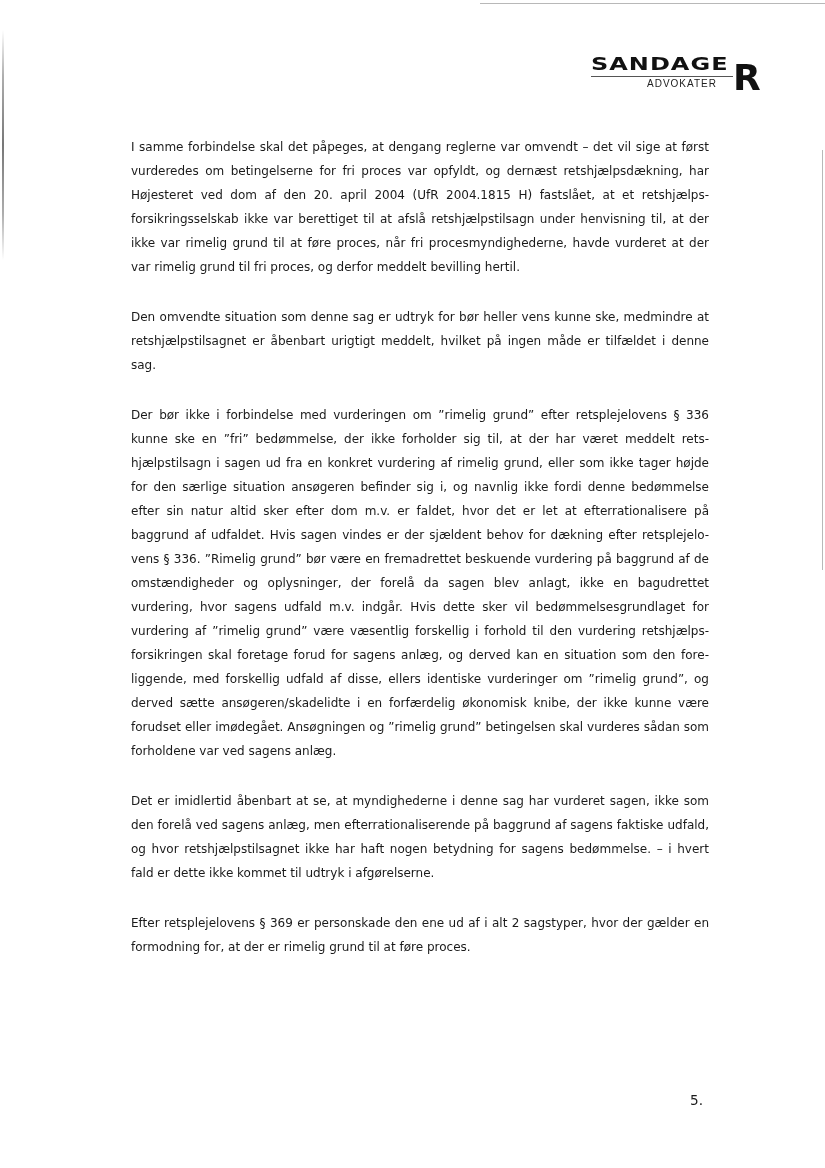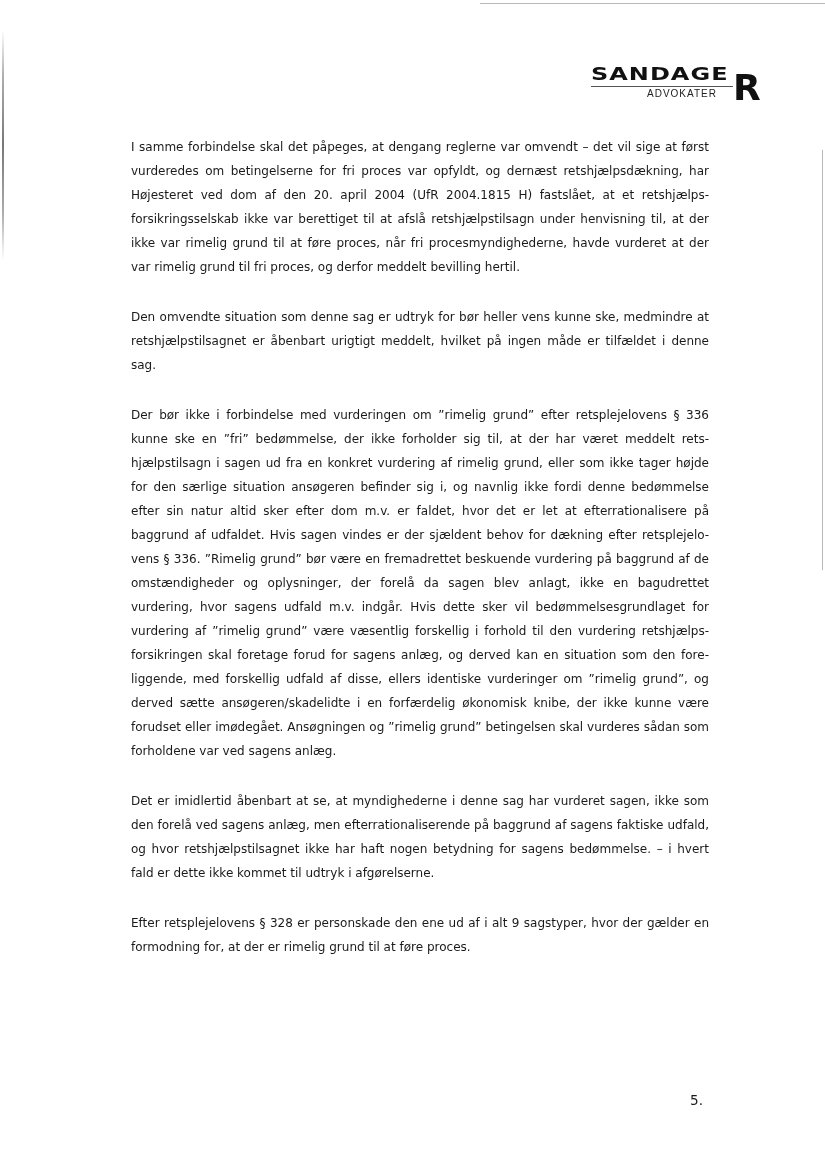--- a/index.html
+++ b/index.html
@@ -38,21 +38,21 @@
       right: 0;
       top: 3px;
       width: 345px;
       height: 1px;
       background: #9a9a9a;
       opacity: 0.7;
     }
     .logo {
       position: absolute;
       left: 591px;
-      top: 66px;
+      top: 56px;
       width: 175px;
       height: 36px;
     }
     .logo-word {
       position: absolute;
       left: 0;
       top: 0;
       font-family: "DejaVu Sans", sans-serif;
       font-weight: bold;
       font-size: 24px;
@@ -123,16 +123,16 @@
   <span class="logo-line"></span>
   <span class="logo-sub">ADVOKATER</span>
   <span class="logo-mark">R</span>
 </div>
 
 <div class="body-text">
   <p class="para">I samme forbindelse skal det påpeges, at dengang reglerne var omvendt – det vil sige at først vurderedes om betingelserne for fri proces var opfyldt, og dernæst retshjælpsdækning, har Højesteret ved dom af den 20. april 2004 (UfR 2004.1815 H) fastslået, at et retshjælps­forsikringsselskab ikke var berettiget til at afslå retshjælpstilsagn under henvisning til, at der ikke var rimelig grund til at føre proces, når fri procesmyndighederne, havde vurderet at der var rimelig grund til fri proces, og derfor meddelt bevilling hertil.</p>
   <p class="para">Den omvendte situation som denne sag er udtryk for bør heller vens kunne ske, medmindre at retshjælpstilsagnet er åbenbart urigtigt meddelt, hvilket på ingen måde er tilfældet i den­ne sag.</p>
   <p class="para">Der bør ikke i forbindelse med vurderingen om ”rimelig grund” efter retsplejelovens § 336 kunne ske en ”fri” bedømmelse, der ikke forholder sig til, at der har været meddelt rets­hjælpstilsagn i sagen ud fra en konkret vurdering af rimelig grund, eller som ikke tager højde for den særlige situation ansøgeren befinder sig i, og navnlig ikke fordi denne bedømmelse efter sin natur altid sker efter dom m.v. er faldet, hvor det er let at efterrationalisere på baggrund af udfaldet. Hvis sagen vindes er der sjældent behov for dækning efter retsplejelo­vens § 336. ”Rimelig grund” bør være en fremadrettet beskuende vurdering på baggrund af de omstændigheder og oplysninger, der forelå da sagen blev anlagt, ikke en bagudrettet vurdering, hvor sagens udfald m.v. indgår. Hvis dette sker vil bedømmelsesgrundlaget for vurdering af ”rimelig grund” være væsentlig forskellig i forhold til den vurdering retshjælps­forsikringen skal foretage forud for sagens anlæg, og derved kan en situation som den fore­liggende, med forskellig udfald af disse, ellers identiske vurderinger om ”rimelig grund”, og derved sætte ansøgeren/skadelidte i en forfærdelig økonomisk knibe, der ikke kunne være forudset eller imødegået. Ansøgningen og ”rimelig grund” betingelsen skal vurderes sådan som forholdene var ved sagens anlæg.</p>
   <p class="para">Det er imidlertid åbenbart at se, at myndighederne i denne sag har vurderet sagen, ikke som den forelå ved sagens anlæg, men efterrationaliserende på baggrund af sagens faktiske ud­fald, og hvor retshjælpstilsagnet ikke har haft nogen betydning for sagens bedømmelse. – i hvert fald er dette ikke kommet til udtryk i afgørelserne.</p>
-  <p class="para">Efter retsplejelovens § 328 er personskade den ene ud af i alt 9 sagstyper, hvor der gælder en formodning for, at der er rimelig grund til at føre proces.</p>
+  <p class="para">Efter retsplejelovens § 369 er personskade den ene ud af i alt 2 sagstyper, hvor der gælder en formodning for, at der er rimelig grund til at føre proces.</p>
 </div>
 
 <div class="page-number">5.</div>
 
 </body></html>

